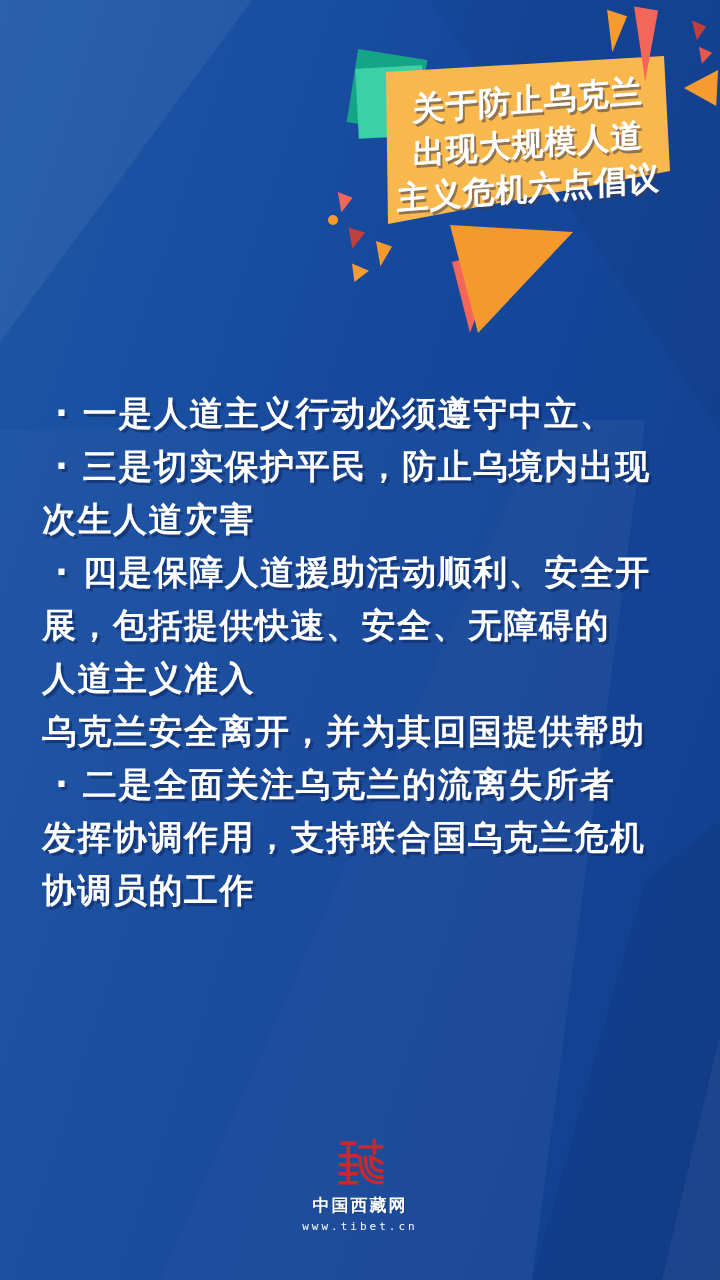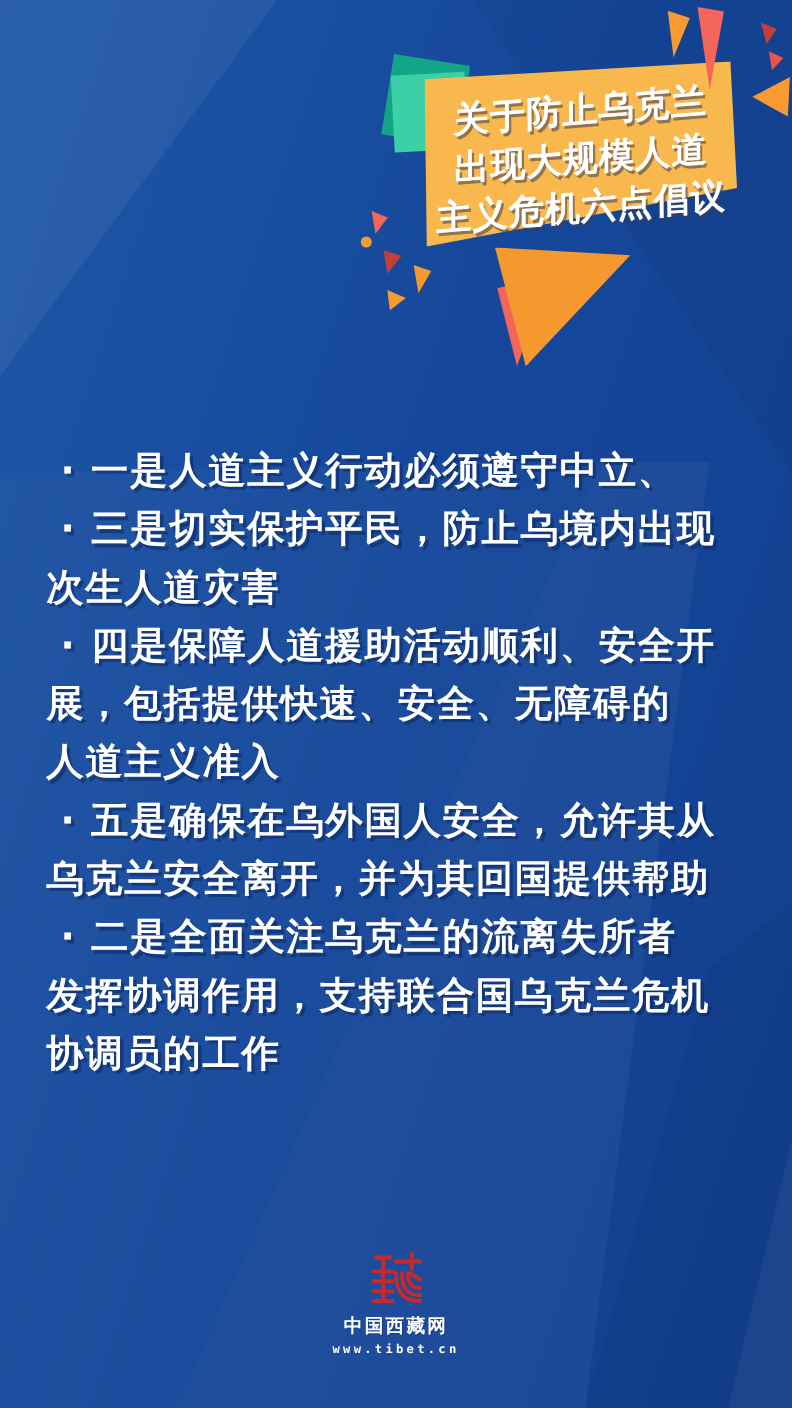--- a/index.html
+++ b/index.html
@@ -40,32 +40,32 @@
   .title-block{
     position:absolute;left:386px;top:78px;width:284px;
     transform:rotate(-4.5deg) skewX(-4deg);
     text-align:center;color:#fff;font-weight:bold;
   }
   .title-line{
     font-size:32px;line-height:44px;letter-spacing:1px;white-space:nowrap;
     text-shadow:2px 3px 0 rgba(60,60,80,.55),0 0 1px rgba(255,255,255,.6);
   }
 
-  .bullet-list{position:absolute;left:42px;top:402px;width:648px;color:#fff;font-weight:bold;}
+  .bullet-list{position:absolute;left:42px;top:387px;width:648px;color:#fff;font-weight:bold;}
   .body-line{
     font-size:34px;line-height:53px;letter-spacing:1.5px;white-space:nowrap;
     text-shadow:3px 3px 0 rgba(13,38,92,.55);
   }
   .body-line.has-bullet{padding-left:13px;}
 
   .footer{position:absolute;left:0;top:1136px;width:720px;text-align:center;}
   .logo{display:block;margin:0 auto;}
   .site-name{margin-top:4px;color:#fff;font-size:17px;letter-spacing:2px;font-weight:bold;
     text-shadow:1px 1px 0 rgba(13,38,92,.4);}
-  .site-url{margin-top:3px;color:#fff;font-size:11px;letter-spacing:3px;font-weight:bold;
+  .site-url{margin-top:3px;color:#fff;font-size:11px;letter-spacing:3px;font-weight:normal;
     font-family:"DejaVu Sans Mono","Liberation Mono",monospace;}
 </style>
 </head>
 <body>
 
 <div class="canvas" style="--bg-light: #1e57a6; --bg-mid: #15479b; --bg-dark: #123f8e; --plate: #f9b84d; --tail: #f5992f; --coral: #f4655a; --teal: #3bd0a5; --teal-dark: #14a487; --tri-orange: #f79b30; --tri-red: #e4574d; --tri-maroon: #c23f3c; --logo-red: #c6292e;">
 
   <div class="facet f1"></div>
   <div class="facet f6"></div>
   <div class="facet f3"></div>
@@ -96,21 +96,20 @@
       <div class="title-line">主义危机六点倡议</div>
     </div>
 
   <div class="bullet-list">
       <div class="body-line has-bullet">· 一是人道主义行动必须遵守中立、</div>
       <div class="body-line has-bullet">· 三是切实保护平民，防止乌境内出现</div>
       <div class="body-line">次生人道灾害</div>
       <div class="body-line has-bullet">· 四是保障人道援助活动顺利、安全开</div>
       <div class="body-line">展，包括提供快速、安全、无障碍的</div>
       <div class="body-line">人道主义准入</div>
-      <div class="body-line has-bullet">· 五是确保在乌外国人安全，允许其从</div>
       <div class="body-line">乌克兰安全离开，并为其回国提供帮助</div>
       <div class="body-line has-bullet">· 二是全面关注乌克兰的流离失所者</div>
       <div class="body-line">发挥协调作用，支持联合国乌克兰危机</div>
       <div class="body-line">协调员的工作</div>
     </div>
 
   <div class="footer">
     <svg class="logo" width="54" height="54" viewBox="0 0 60 60">
       <g stroke="#c6292e" stroke-width="4" fill="none" stroke-linecap="square">
         <path d="M10 8 H24"></path>

